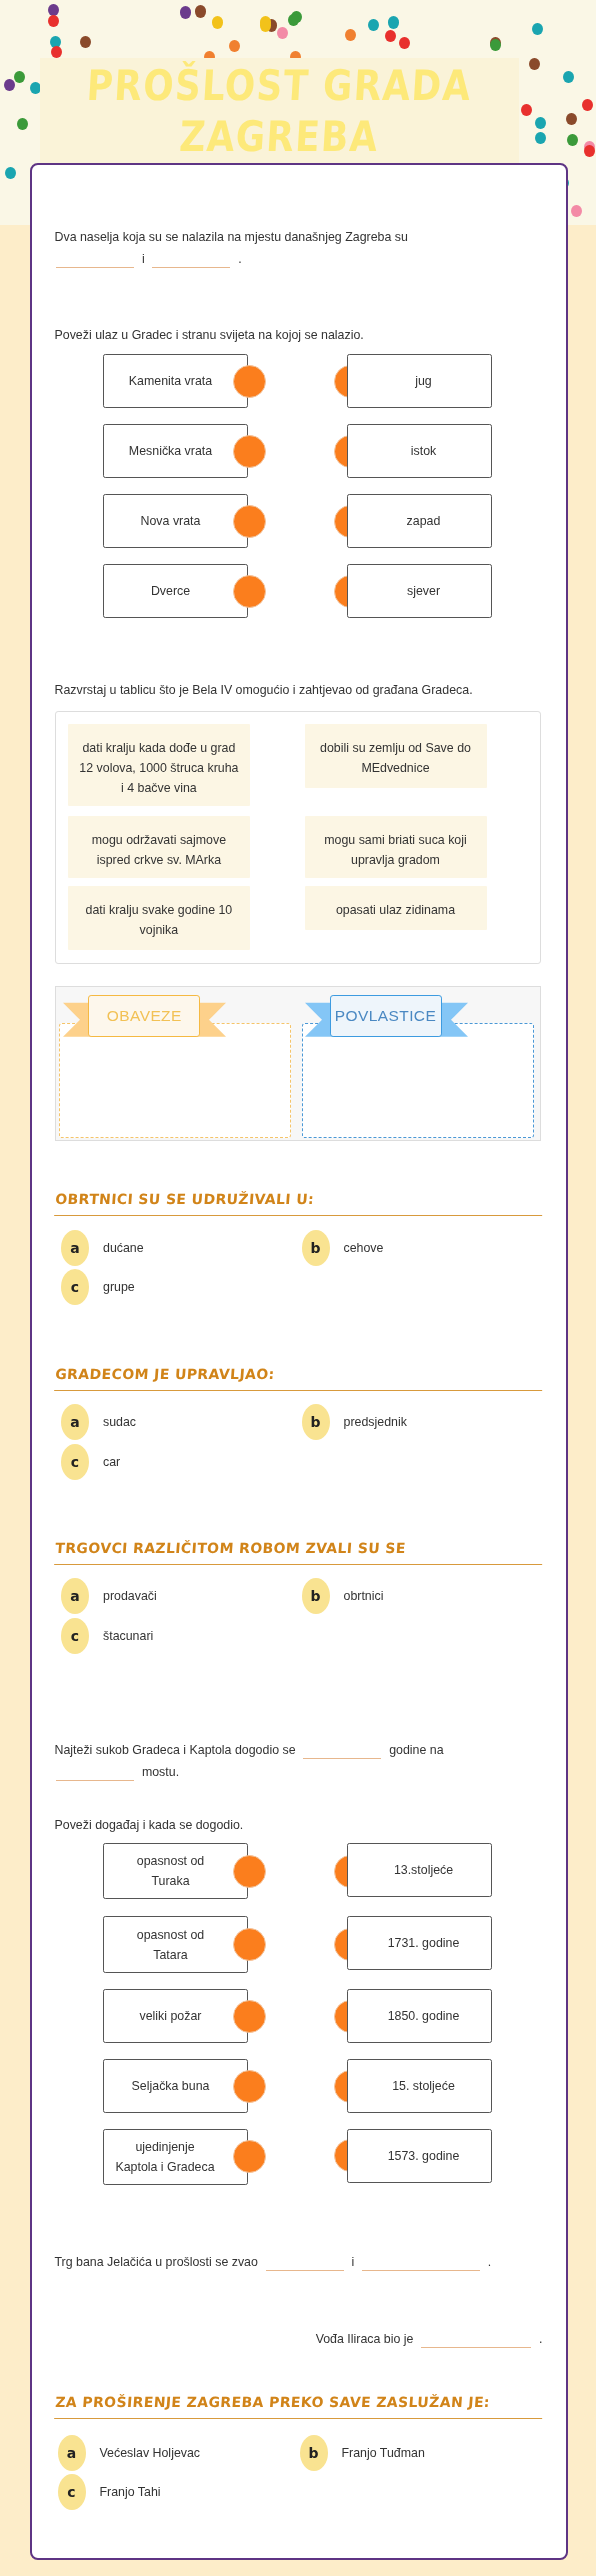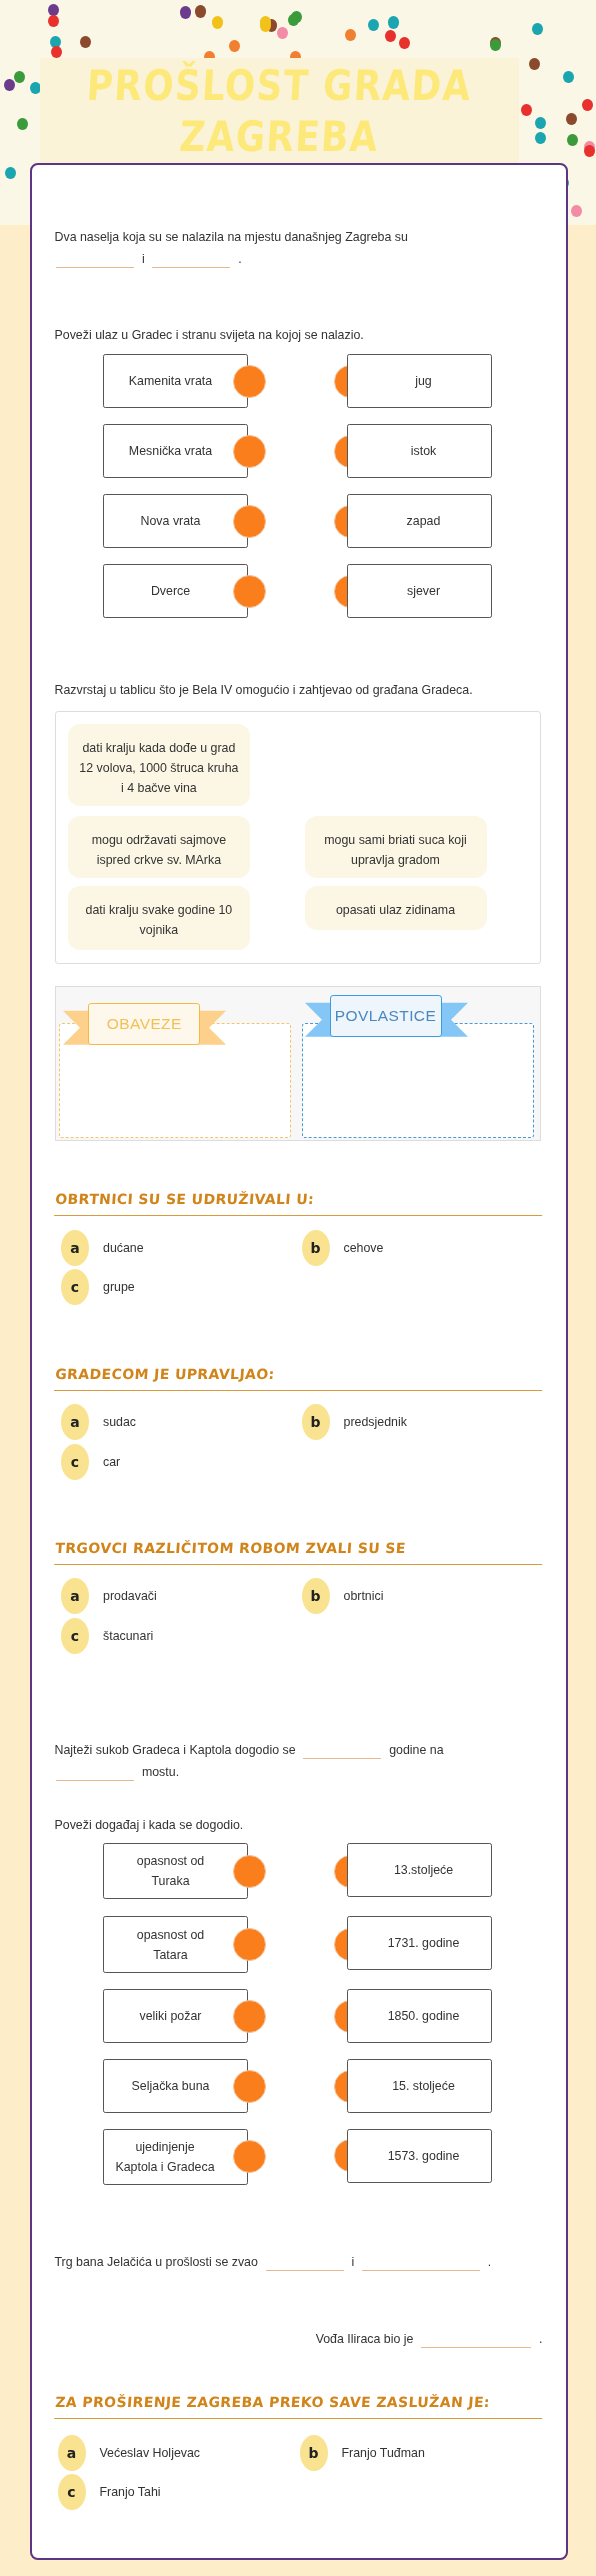--- a/index.html
+++ b/index.html
@@ -59,21 +59,21 @@
     position: absolute; width: 33px; height: 33px; border-radius: 50%;
     background: #fb7e1d; border: 1.6px solid #f3c39c;
   }
 
   .sort-pool {
     position: absolute; left: 23px; width: 486px; height: 253px;
     border: 0.8px solid #ddd; border-radius: 3.1px; background: #fff;
   }
   .sort-item {
     position: absolute; width: 182px;
-    background: #fcf6e4; border-radius: 12px;
+    background: #fcf6e4; border-radius: 1px;
     font-size: 12.4px; line-height: 20px; color: #333;
     text-align: center; padding: 14px 11px;
   }
   .buckets {
     position: absolute; left: 23px; width: 486px; height: 155px;
     border: 0.8px solid #ddd; background: #f7f7f7;
   }
   .bucket {
     position: absolute; top: 36px; width: 232px; height: 115px;
     border: 1.6px dashed; border-radius: 3.1px; background: #fff;
@@ -262,31 +262,32 @@
     <div class="m-box right" style="left:315px;top:399px;text-align:center;">
         <span>sjever</span>
       </div>
   </div>
 
   <div class="q" style="top:514px;">
     <div class="qtext">Razvrstaj u tablicu što je Bela IV omogućio i zahtjevao od građana Gradeca.</div>
   </div>
   <div class="sort-pool" style="top:546px;">
     <div class="sort-item" style="left:12.4px;top:12.4px;height:82px;">dati kralju kada dođe u grad 12 volova, 1000 štruca kruha i 4 bačve vina</div>
+    <div class="sort-item" style="left:249px;top:12.4px;height:64px;">dobili su zemlju od Save do MEdvednice</div>
     <div class="sort-item" style="left:249px;top:104px;height:62px;">mogu sami briati suca koji upravlja gradom</div>
     <div class="sort-item" style="left:12.4px;top:104px;height:62px;">mogu održavati sajmove ispred crkve sv. MArka</div>
     <div class="sort-item" style="left:12.4px;top:174px;height:64px;">dati kralju svake godine 10 vojnika</div>
     <div class="sort-item" style="left:249px;top:174px;height:44px;">opasati ulaz zidinama</div>
   </div>
 
   <div class="buckets" style="top:821px;">
     <div class="bucket" style="left:3.9px;border-color:#f5c469;"></div>
     <div class="bucket" style="left:246px;border-color:#4a98d6;"></div>
 
-    <div class="ribbon" style="left:7.8px;width:163px;margin-top:8px;">
+    <div class="ribbon" style="left:7.8px;width:163px;">
       <svg class="ribbon-tail" style="left:0;top:0;" width="51" height="42" viewBox="0 0 66 54">
           <polygon points="0,10 66,10 66,54 0,54 22,32" fill="#fdd18b"></polygon>
         </svg>
       <svg class="ribbon-tail" style="left:112px;top:0;" width="51" height="42" viewBox="0 0 66 54">
           <polygon points="0,10 66,10 44,32 66,54 0,54" fill="#fdd18b"></polygon>
         </svg>
       <div class="ribbon-label" style="border-color:#f5b942;background:#fdf7ec;color:#f2c155;">OBAVEZE</div>
     </div>
 
     <div class="ribbon" style="left:249px;width:163px;">

